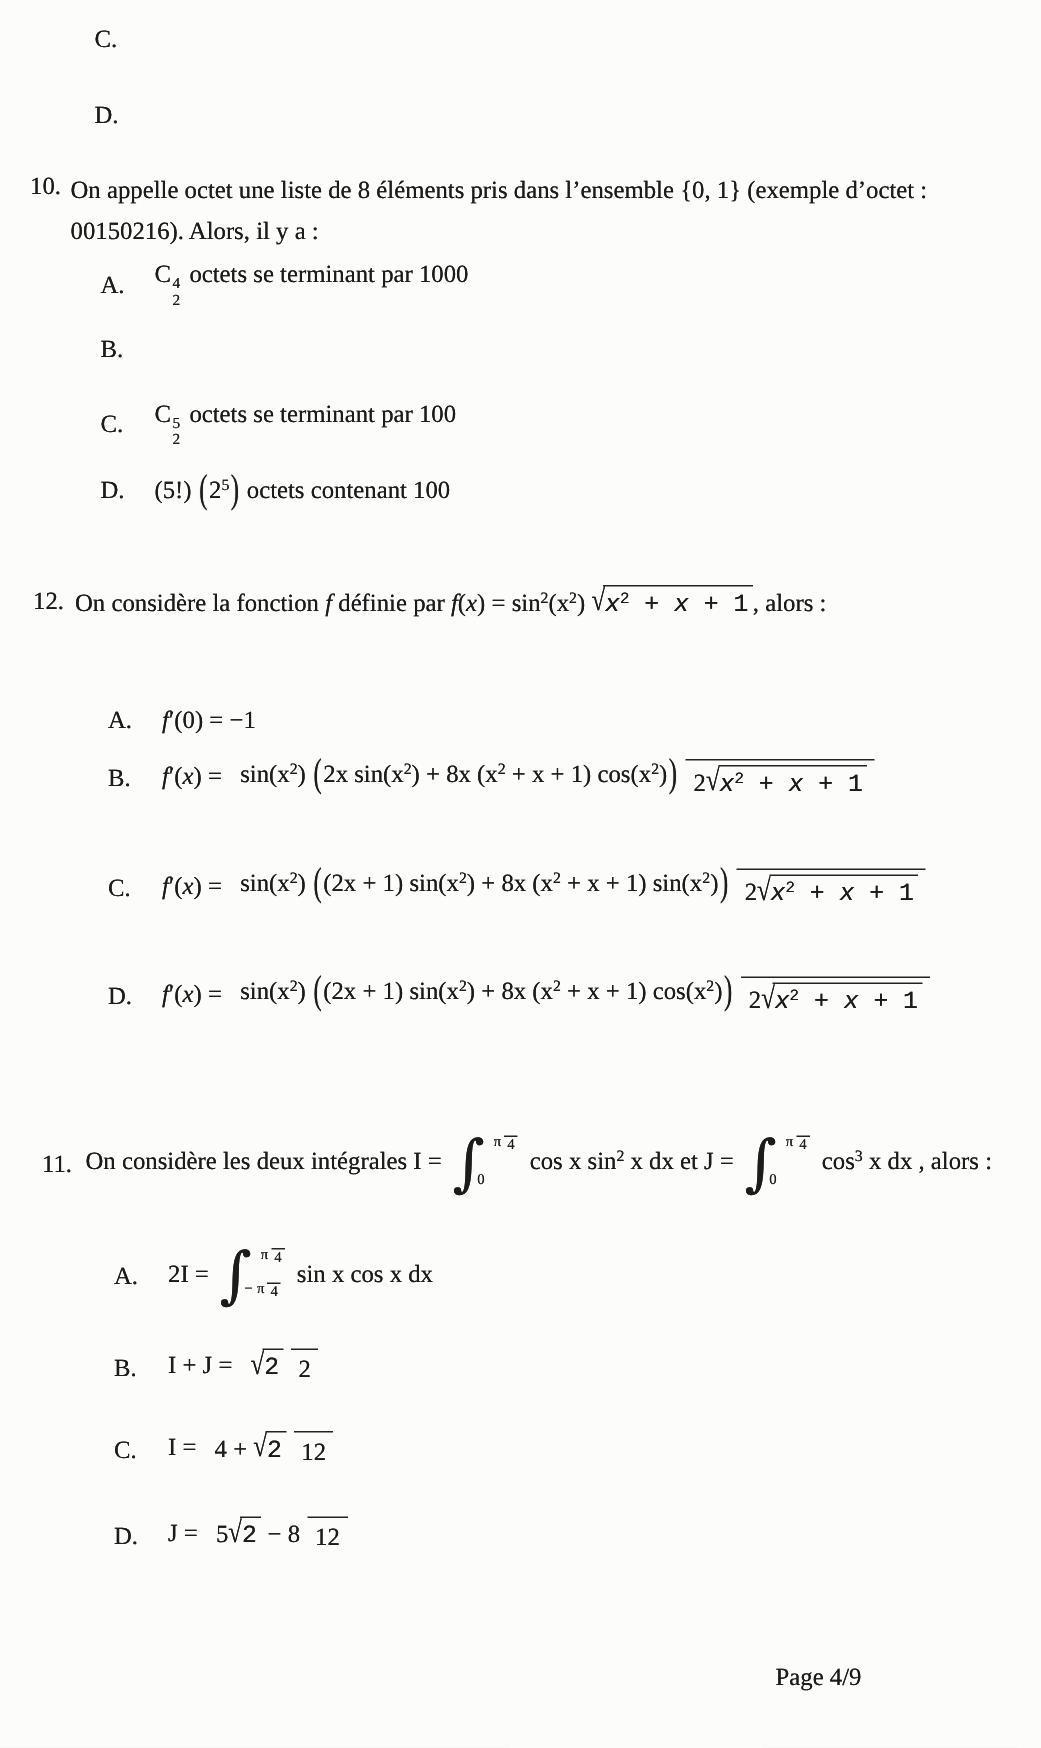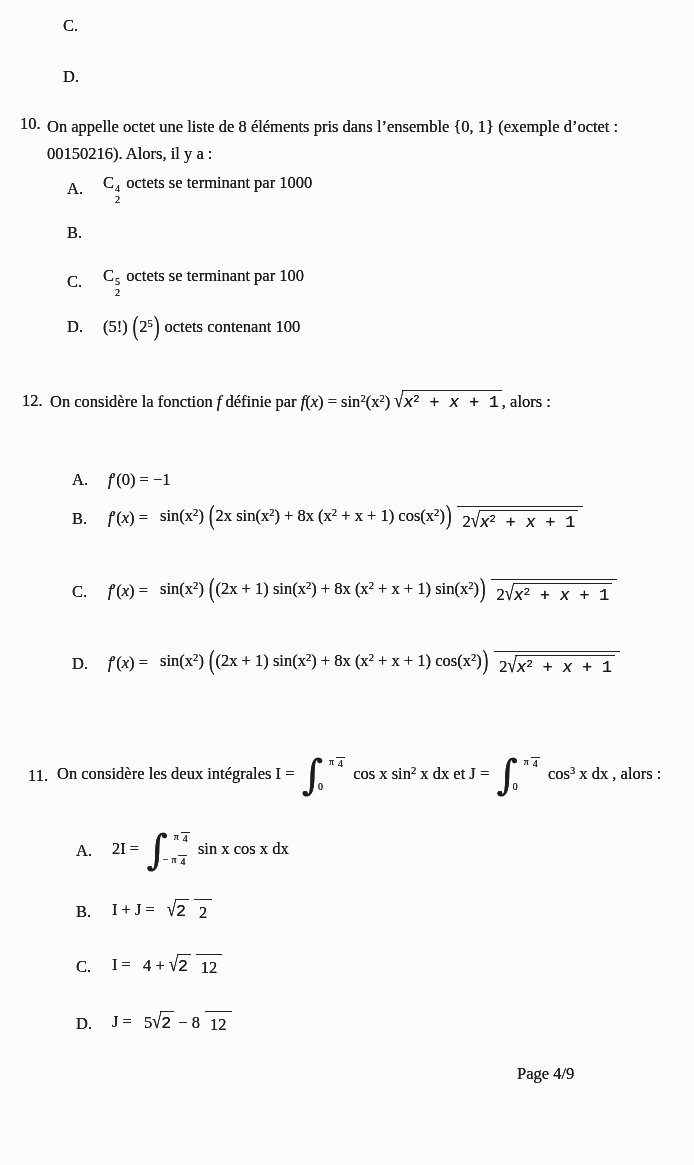--- a/index.html
+++ b/index.html
@@ -191,14 +191,14 @@
     <span class="letter">D.</span>
     <span>J = <span class="mfrac">
           <span class="mnum">5<span class="msqrt">
               <span class="mrad">√</span>
               <span class="mbar">2</span>
             </span> − 8</span>
           <span class="mden">12</span>
         </span></span>
   </div>
 
-  <div class="footer" style="top:1064px;left:517px">Page 4/9</div>
+  <div class="footer" style="top:1108px;left:517px">Page 4/9</div>
 </div>
 
 </body></html>

